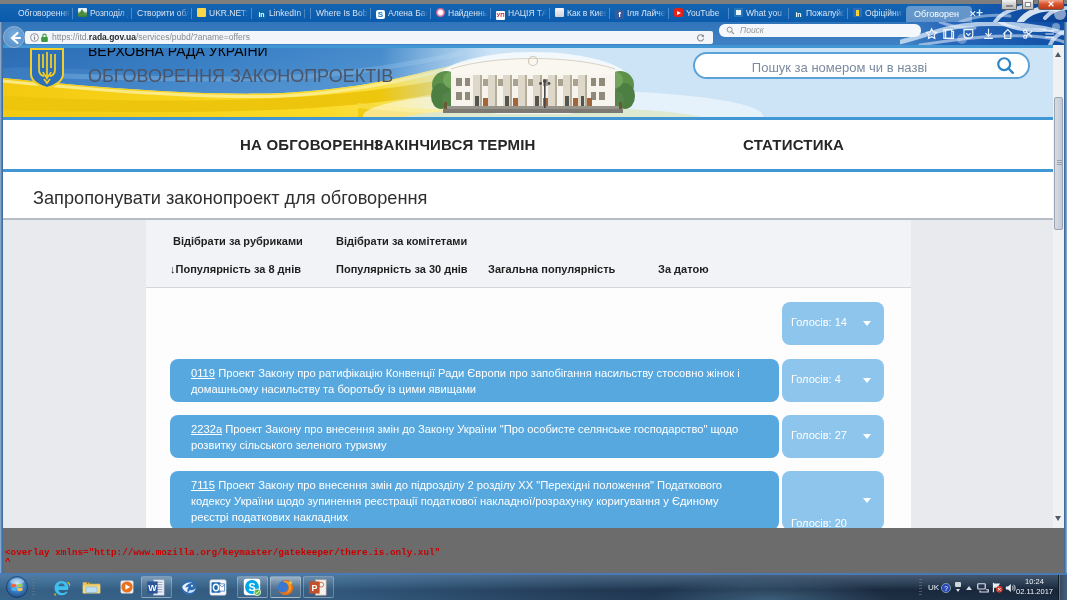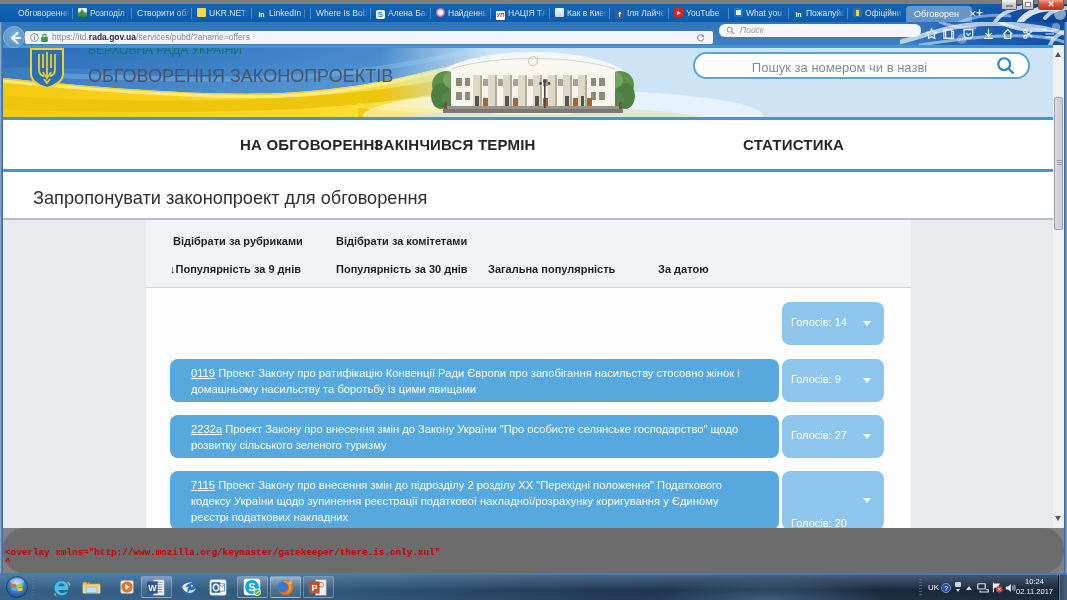--- a/index.html
+++ b/index.html
@@ -31,21 +31,21 @@
 #urltext { left:23px; top:0; height:13px; font-size:8.5px; line-height:13px; color:#8a8a8a; white-space:nowrap; }
 #urltext b { color:#2b2b2b; font-weight:bold; }
 #searchbox { left:719px; top:2px; width:202px; height:13px; background:#f4f7fc; border-radius:6px; font-size:8.5px; color:#9a9a9a; line-height:13px; }
 
 
 #viewport { left:3px; top:45px; width:1050px; height:483px; background:#fff; overflow:hidden; }
 .blueline { background:#4197d3; }
 
 
 #siteheader { left:0; top:3px; width:1050px; height:69px; overflow:hidden; }
-#htitle1 { left:85px; top:-5px; font-size:12px; font-weight:normal; color:#0f766e; }
+#htitle1 { left:85px; top:-5px; font-size:14px; font-weight:normal; color:#000000; }
 #htitle2 { left:85px; top:17.5px; font-size:18px; font-weight:normal; color:#4b5468; }
 #searchpill { left:690px; top:4px; width:337px; height:27px; border:2px solid #5aa2d8; border-radius:14px; background:#fff; }
 #searchpill .ph { position:absolute; left:0; right:44px; top:2px; height:23px; line-height:23px; text-align:center; color:#7c8aa0; font-size:13px; }
 
 
 #menubar { left:0; top:75px; width:1050px; height:49px; background:#fff; }
 .mitem { top:0; height:49px; line-height:49px; font-size:15px; font-weight:bold; color:#262626; letter-spacing:0.2px; }
 #mactive { left:505px; top:75px; width:214px; height:52px; background:#55a7de; z-index:2; text-align:center; line-height:52px; font-size:10.2px; font-weight:bold; color:#1d1d1d; letter-spacing:0.2px; }
 #menuline { left:0; top:124px; width:1050px; height:3px; background:#4197d3; }
 
@@ -65,21 +65,21 @@
 .bar .num { text-decoration:underline; }
 .votes { position:absolute; left:779px; width:102px; background:#8ec5ec; border-radius:8px; color:#fff; font-size:11px; }
 .votes .vlab { position:absolute; left:9px; }
 .votes .varr { position:absolute; right:13px; width:0; height:0; border-left:4.5px solid transparent; border-right:4.5px solid transparent; border-top:5.5px solid #fff; }
 
 
 #scrollbar { left:1053px; top:45px; width:11px; height:483px; background:#f1f1f1; }
 #sthumb { left:1px; top:52px; width:9px; height:133px; background:linear-gradient(90deg,#d7dbe2,#c3c9d3); border:1px solid #9aa3b1; border-radius:2px; }
 
 
-#darkarea { left:3px; top:528px; width:1061px; height:45px; background:#6c6c6c;border-radius:21px; }
+#darkarea { left:3px; top:528px; width:1061px; height:45px; background:#6c6c6c; }
 #redtext { left:2px; top:21px; font-family:"Liberation Mono", monospace; font-size:9.3px; font-weight:bold; color:#c90000; white-space:pre; line-height:8.5px; }
 
 
 #lborder { left:0; top:22px; width:3px; height:551px; background:linear-gradient(90deg,#9db8d4,#5785b5,#35639b); }
 #rborder { right:0; top:22px; width:3px; height:551px; background:linear-gradient(90deg,#35639b,#5785b5,#9db8d4); }
 #bborder { left:0; top:573px; width:1067px; height:2px; background:#4a7ab5; }
 
 
 #taskbar { left:0; top:575px; width:1067px; height:25px; background:linear-gradient(#4c627c,#2c4157 40%,#1b2b40 60%,#203349); }
 .tbtn { position:absolute; top:1px; height:22px; border-radius:2px; }
@@ -375,35 +375,35 @@
   </div>
   <div id="menuline" class="abs"></div>
   <div id="pageheading" class="abs">
       <span>Запропонувати законопроект для обговорення</span>
     </div>
   <div id="graybody" class="abs">
     <div id="filterblock" class="abs"></div>
     <div id="whitearea" class="abs"></div>
     <div class="flink" style="left:170px;top:15px;">Відібрати за рубриками</div>
     <div class="flink" style="left:333px;top:15px;">Відібрати за комітетами</div>
-    <div class="flink" style="left:167px;top:43px;">↓Популярність за 9 днів</div>
+    <div class="flink" style="left:167px;top:43px;">↓Популярність за 8 днів</div>
     <div class="flink" style="left:333px;top:43px;">Популярність за 30 днів</div>
     <div class="flink" style="left:485px;top:43px;">Загальна популярність</div>
     <div class="flink" style="left:655px;top:43px;">За датою</div>
 
     <div class="votes" style="top:82px;height:43px;">
         <span class="vlab" style="top:14px;">Голосів: 14</span>
         <span class="varr" style="top:19px;"></span>
       </div>
 
     <div class="bar" style="top:139px;height:43px;">
       <div class="txt"><span class="num">0119</span> Проект Закону про ратифікацію Конвенції Ради Європи про запобігання насильству стосовно жінок і<br>домашньому насильству та боротьбу із цими явищами</div>
     </div>
     <div class="votes" style="top:139px;height:43px;">
-        <span class="vlab" style="top:14px;">Голосів: 9</span>
+        <span class="vlab" style="top:14px;">Голосів: 4</span>
         <span class="varr" style="top:19px;"></span>
       </div>
 
     <div class="bar" style="top:195px;height:43px;">
       <div class="txt"><span class="num">2232а</span> Проект Закону про внесення змін до Закону України "Про особисте селянське господарство" щодо<br>розвитку сільського зеленого туризму</div>
     </div>
     <div class="votes" style="top:195px;height:43px;">
         <span class="vlab" style="top:14px;">Голосів: 27</span>
         <span class="varr" style="top:19px;"></span>
       </div>

